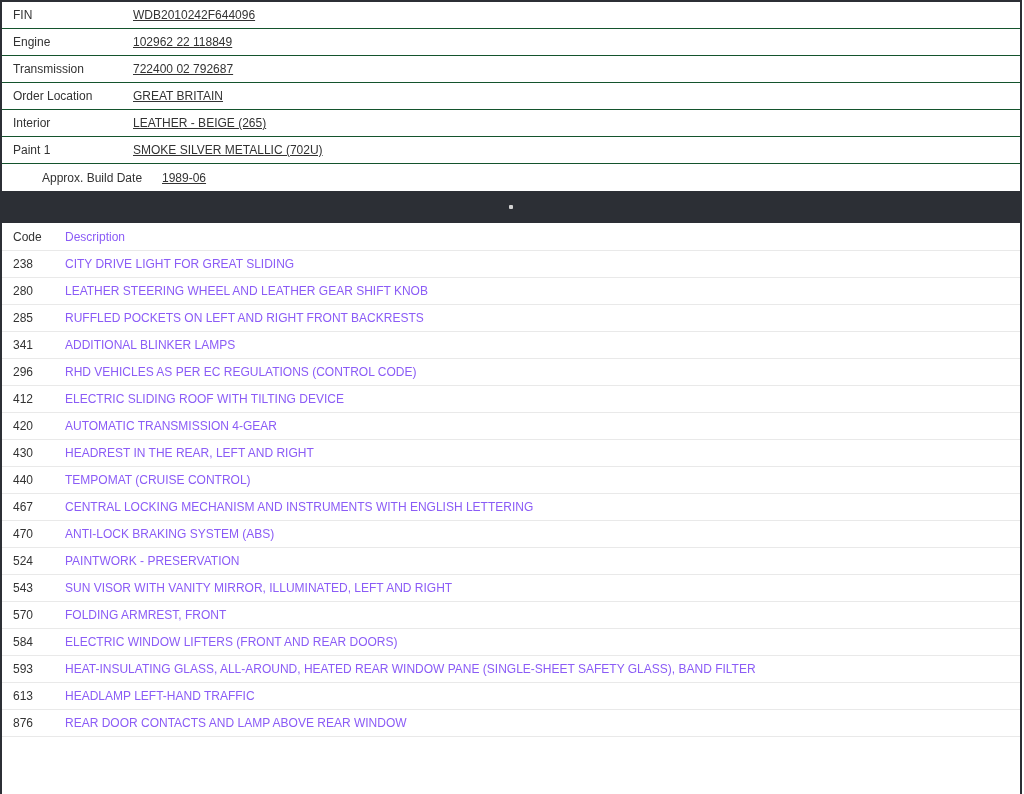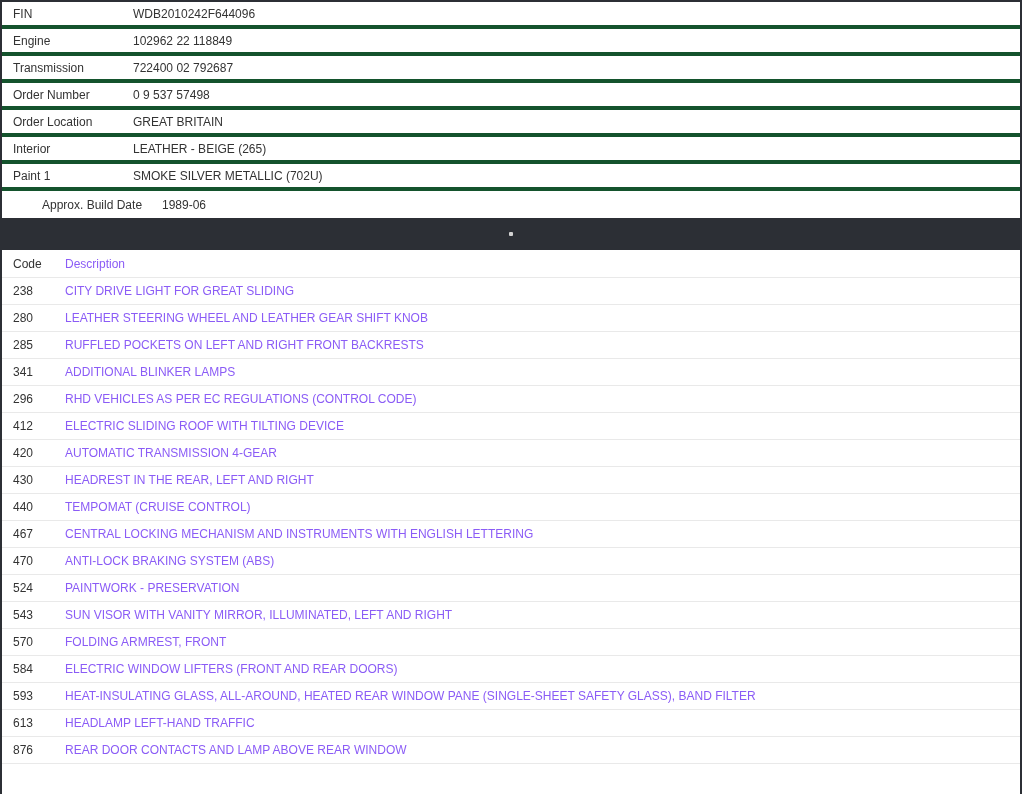--- a/index.html
+++ b/index.html
@@ -17,27 +17,27 @@
     border-bottom: none;
     overflow: hidden;
     background: #ffffff;
   }
   
   .spec-table { width: 100%; }
   .trow {
     height: 27px;
     display: flex;
     align-items: center;
-    border-bottom: 4px solid #14532d;
+    border-bottom: 1px solid #14532d;
     padding-left: 11px;
     font-size: 12px;
   }
   .trow:last-child { border-bottom: none; padding-left: 40px; }
   .tlabel { width: 120px; flex: 0 0 120px; color: #333333; }
-  .tvalue { color: #333333; }
+  .tvalue { color: #333333; text-decoration: underline; }
   
   .divider-band {
     height: 32px;
     background: #2c2f35;
     display: flex;
     align-items: center;
     justify-content: center;
   }
   .divider-dot {
     width: 4px;
@@ -70,24 +70,20 @@
       <div class="tlabel">FIN</div>
       <div class="tvalue">WDB2010242F644096</div>
     </div>
     <div class="trow">
       <div class="tlabel">Engine</div>
       <div class="tvalue">102962 22 118849</div>
     </div>
     <div class="trow">
       <div class="tlabel">Transmission</div>
       <div class="tvalue">722400 02 792687</div>
-    </div>
-    <div class="trow">
-      <div class="tlabel">Order Number</div>
-      <div class="tvalue">0 9 537 57498</div>
     </div>
     <div class="trow">
       <div class="tlabel">Order Location</div>
       <div class="tvalue">GREAT BRITAIN</div>
     </div>
     <div class="trow">
       <div class="tlabel">Interior</div>
       <div class="tvalue">LEATHER - BEIGE (265)</div>
     </div>
     <div class="trow">

